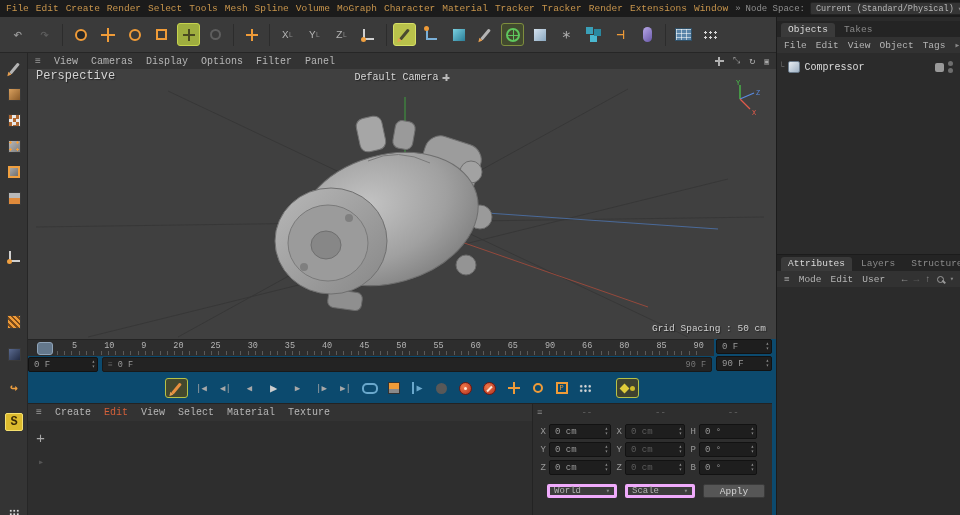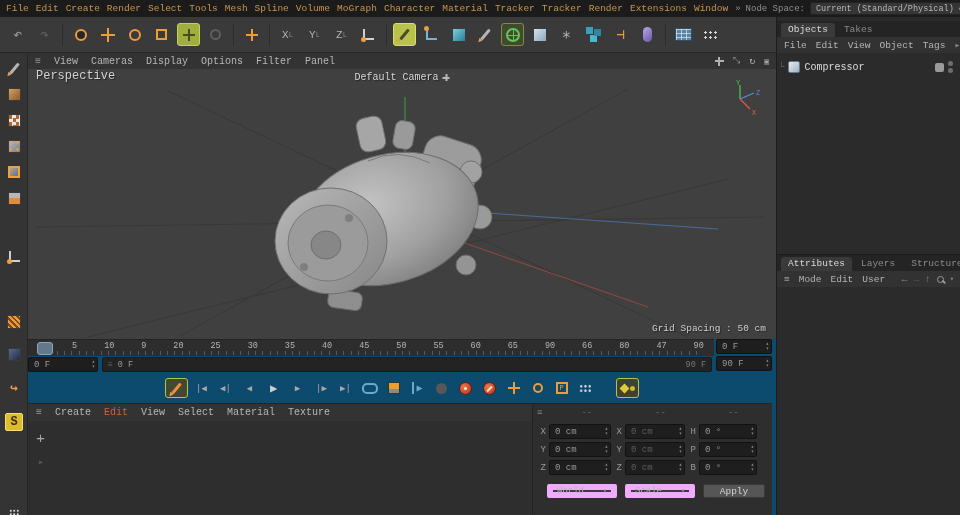--- a/index.html
+++ b/index.html
@@ -121,21 +121,21 @@
   .dim-arrow { position:absolute; left:10px; top:52px; color:#555; font-size:10px; }
   
   .coord-panel { position:absolute; left:532px; top:403px; width:240px; height:112px; background:#2e2e2e;
     border-top:1px solid #232323; border-left:1px solid #232323; font-size:9px; }
   .coord-head { display:flex; align-items:center; gap:2px; margin:4px 4px 6px 4px; color:#666; }
   .coord-head .hgrip { width:12px; color:#8a8a8a; font-size:9px; }
   .chead { text-align:center; }
   .coord-row { display:flex; align-items:center; gap:2px; margin:3px 4px; }
   .clabel { width:10px; text-align:right; color:#9a9a9a; padding-right:1px; }
   .coord-foot { display:flex; align-items:center; gap:8px; margin:9px 4px 0 4px; }
-  .dropdown2 { background:#3c3c3c; border:6px solid #f0abfc; border-radius:2px; height:14px; display:flex; align-items:center;
+  .dropdown2 { background:#3c3c3c; border:3px solid #f0abfc; border-radius:2px; height:14px; display:flex; align-items:center;
     justify-content:space-between; padding:0 4px; color:#b4b4b4; font-size:9px; }
   .apply-btn { background:#565656; border:1px solid #3a3a3a; border-radius:2px; color:#d2d2d2; font-size:9.5px;
     height:14px; display:flex; align-items:center; justify-content:center; }
   
   .right-panel { position:absolute; left:776px; top:17px; width:184px; height:498px; background:#2b2b2b; border-left:1px solid #1c1c1c; }
   .tab-row { position:absolute; left:0; width:184px; height:16px; background:#242424; display:flex; align-items:flex-end; gap:2px; padding:0 4px; font-size:9.5px; }
   .tab { padding:1px 7px 2px 7px; color:#8a8a8a; border-radius:3px 3px 0 0; }
   .tab.active { background:#3a3a3a; color:#d8d8d8; }
   .pmenu-row { position:absolute; left:0; width:184px; height:16px; background:#323232; display:flex; align-items:center; gap:9px; padding:0 7px; font-size:9.5px; color:#b4b4b4; }
   .pmenu-right { margin-left:auto; display:flex; align-items:center; gap:6px; color:#8a8a8a; }
@@ -394,21 +394,21 @@
       <span>35</span>
       <span>40</span>
       <span>45</span>
       <span>50</span>
       <span>55</span>
       <span>60</span>
       <span>65</span>
       <span>90</span>
       <span>66</span>
       <span>80</span>
-      <span>47</span>
+      <span>85</span>
       <span>90</span>
     </div>
     <div class="tickmarks"></div>
     <div class="playhead"></div>
   </div>
   <div class="tl-fields">
     <div class="field">
       <span class="fval">0 F</span>
       <span class="spin">
           <b>▴</b>

